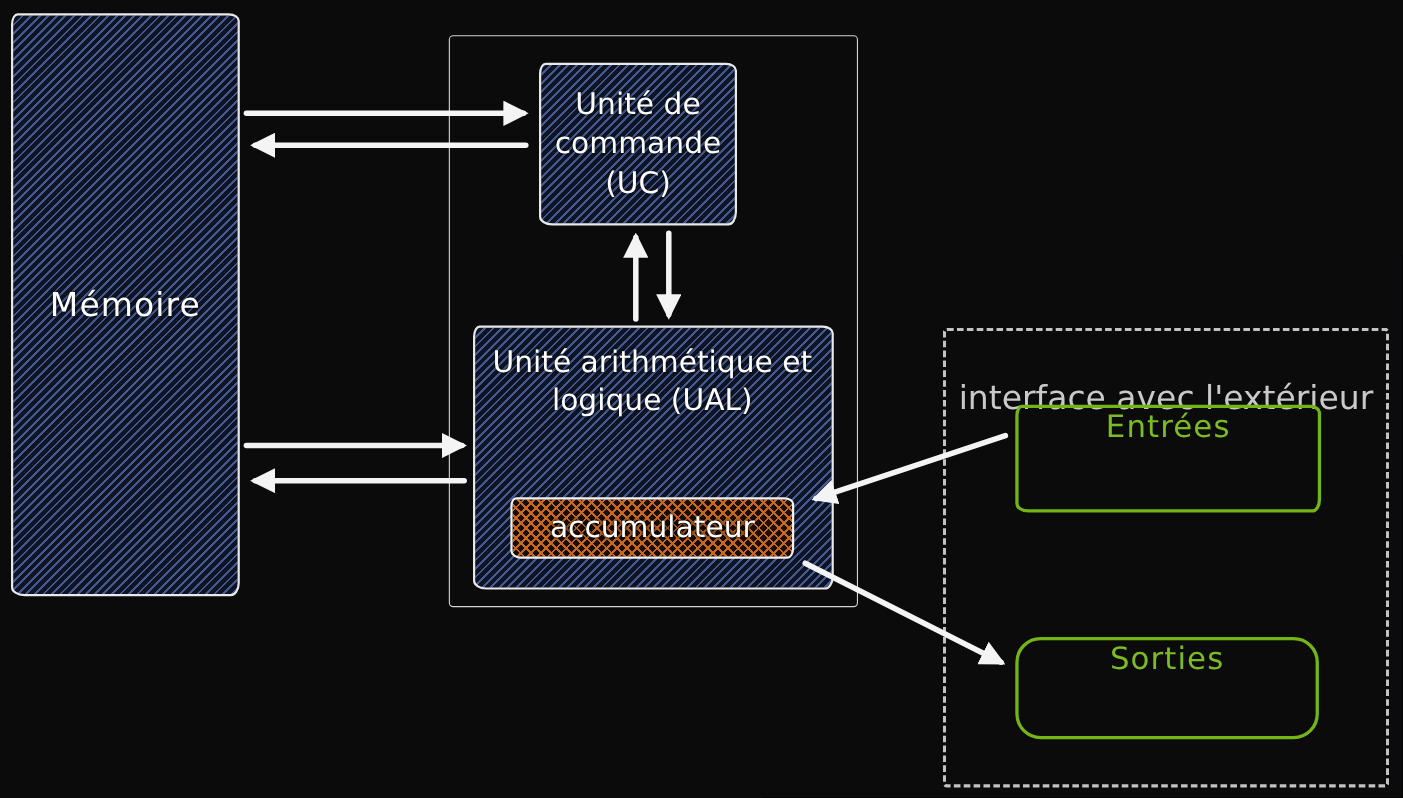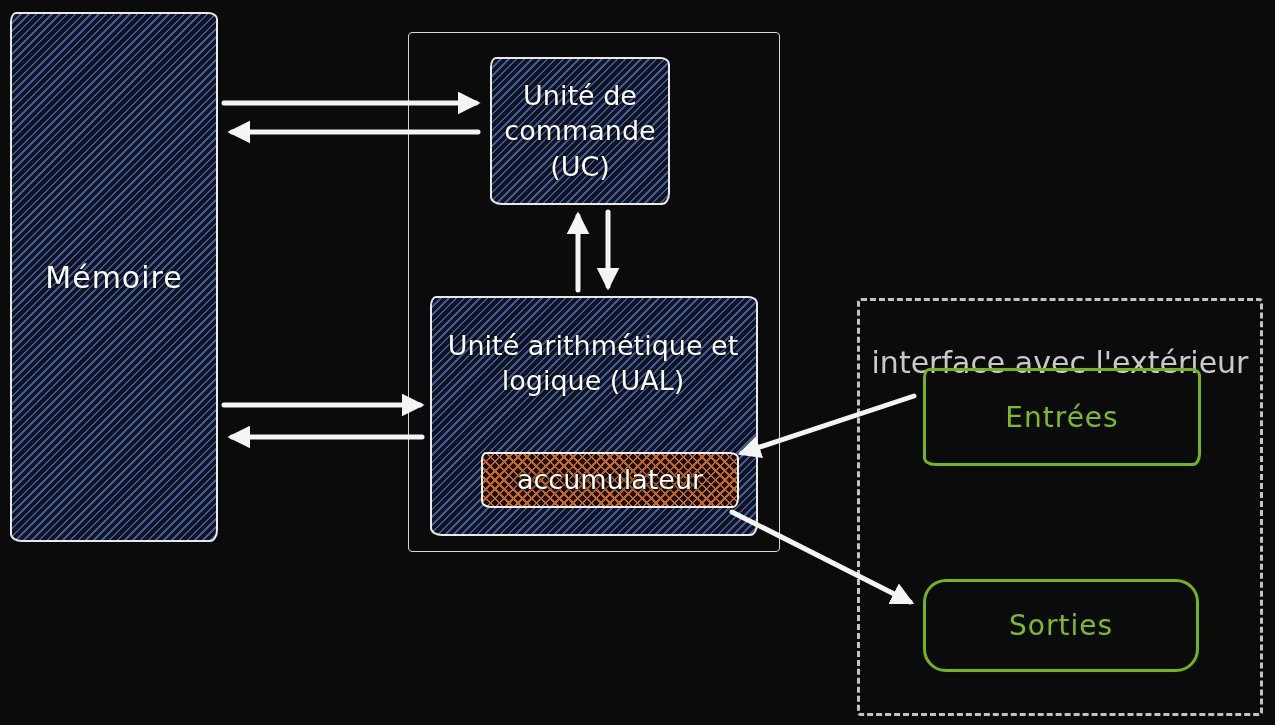--- a/index.html
+++ b/index.html
@@ -43,25 +43,25 @@
     text-align: center; font-size: 27px; line-height: 1.3;
     padding: 4px 10px;
     text-shadow: 0 0 3px rgba(0,0,0,.9);
   }
 
   .ual-box {
     left: 430px; top: 296px; width: 328px; height: 240px;
     font-size: 27px; line-height: 1.3; text-align: center;
     text-shadow: 0 0 3px rgba(0,0,0,.9);
   }
-  .ual-label { padding: 14px 14px 0 12px; margin-top: 16px; }
+  .ual-label { padding: 14px 14px 0 12px; }
 
   .accumulator-box {
     position: absolute;
-    left: 49px; bottom: 26px; width: 258px; height: 56px;
+    left: 32px; bottom: 26px; width: 258px; height: 56px;
     box-sizing: border-box;
     background-color: #190e04;
     background-image:
       repeating-linear-gradient(45deg,  #c9681d 0px, #c9681d 1.8px, rgba(0,0,0,0) 1.8px, rgba(0,0,0,0) 6.5px),
       repeating-linear-gradient(135deg, #c9681d 0px, #c9681d 1.8px, rgba(0,0,0,0) 1.8px, rgba(0,0,0,0) 6.5px);
     border: 2px solid #f1f1f1;
     border-radius: 5px 9px 6px 10px / 8px 6px 10px 7px;
     display: flex; align-items: center; justify-content: center;
     font-size: 27px; color: #ffffff;
     text-shadow: 0 0 4px rgba(0,0,0,1), 0 0 2px rgba(0,0,0,1);
@@ -74,21 +74,21 @@
   }
   .interface-label {
     position: absolute; left: 0; right: 0; top: 12px;
     text-align: center; color: #c9c9c9; font-size: 30px; margin-top: 32px;
   }
 
   .io-box {
     position: absolute;
     border: 3px solid #74b416;
     border-radius: 6px 10px 8px 12px / 10px 7px 12px 8px;
-    display: flex; align-items: center; justify-content: center;
+    display: flex; justify-content: center;
     color: #7cbb22; font-size: 28px; letter-spacing: 1px;
     background: transparent;
   }
   .inputs-box  { left: 63px; top: 67px;  width: 272px; height: 92px; }
   .outputs-box { left: 63px; top: 278px; width: 270px; height: 87px; border-radius: 23px; }
 
   .arrow-layer {
     position: absolute; left: 0; top: 0; width: 1275px; height: 725px;
     pointer-events: none;
   }

